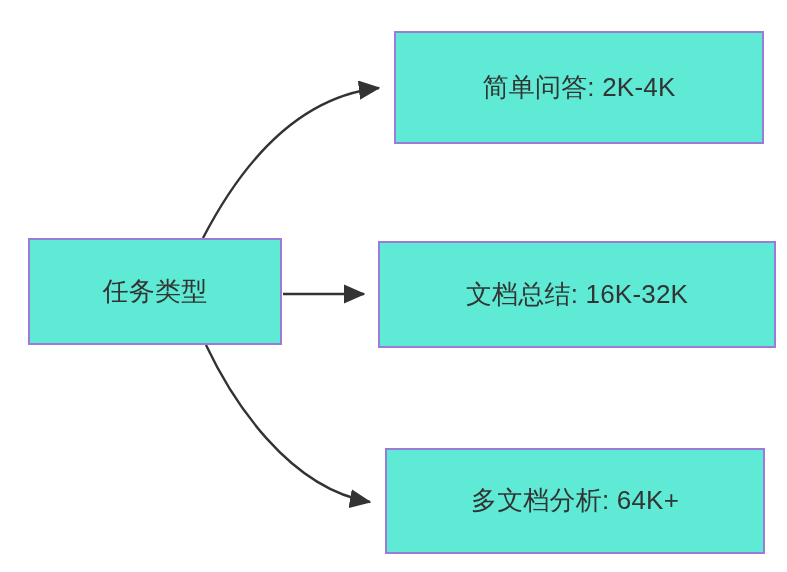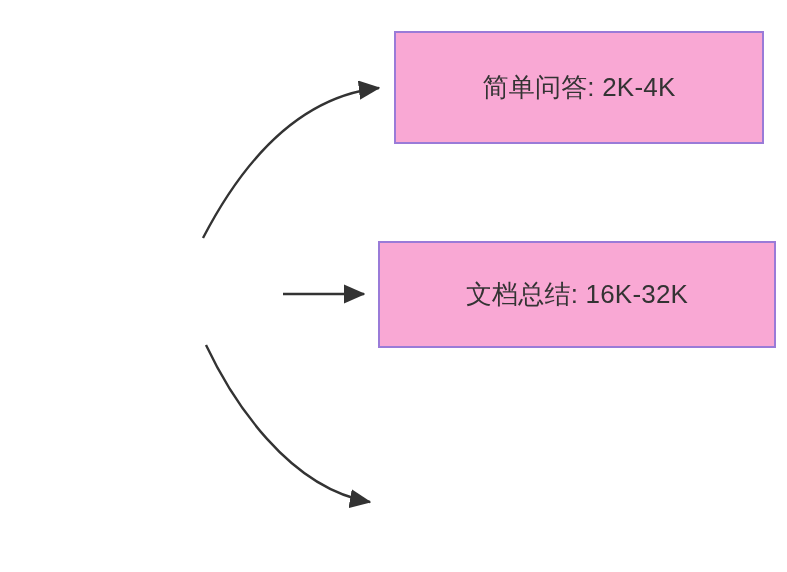--- a/index.html
+++ b/index.html
@@ -24,21 +24,21 @@
   .edge-layer {
     position: absolute;
     left: 0;
     top: 0;
     width: 787px;
     height: 572px;
   }
   .node {
     position: absolute;
     box-sizing: border-box;
-    background: #f9a8d4;
+    background: #5eead4;
     border: 2px solid #9a7bd8;
     display: flex;
     align-items: center;
     justify-content: center;
     color: #333333;
     font-size: 26px;
     line-height: 1.2;
     white-space: nowrap;
     letter-spacing: 0.2px;
   }
@@ -60,23 +60,29 @@
       </marker>
     </defs>
 
     <path d="M 203,238 C 230,186 285,98 379,88" fill="none" stroke="#333333" stroke-width="2.4" marker-end="url(#arrowhead)"></path>
 
     <path d="M 283,294 L 364,294" fill="none" stroke="#333333" stroke-width="2.4" marker-end="url(#arrowhead)"></path>
 
     <path d="M 206,345 C 232,400 288,488 370,502" fill="none" stroke="#333333" stroke-width="2.4" marker-end="url(#arrowhead)"></path>
   </svg>
 
+  <div class="node" id="node-task-type">
+    <span class="node-label">任务类型</span>
+  </div>
 
   <div class="node" id="node-simple-qa">
     <span class="node-label">简单问答: 2K-4K</span>
   </div>
 
   <div class="node" id="node-doc-sum">
     <span class="node-label">文档总结: 16K-32K</span>
   </div>
 
+  <div class="node" id="node-multi-doc">
+    <span class="node-label">多文档分析: 64K+</span>
+  </div>
 
 </div>
 
 </body></html>

